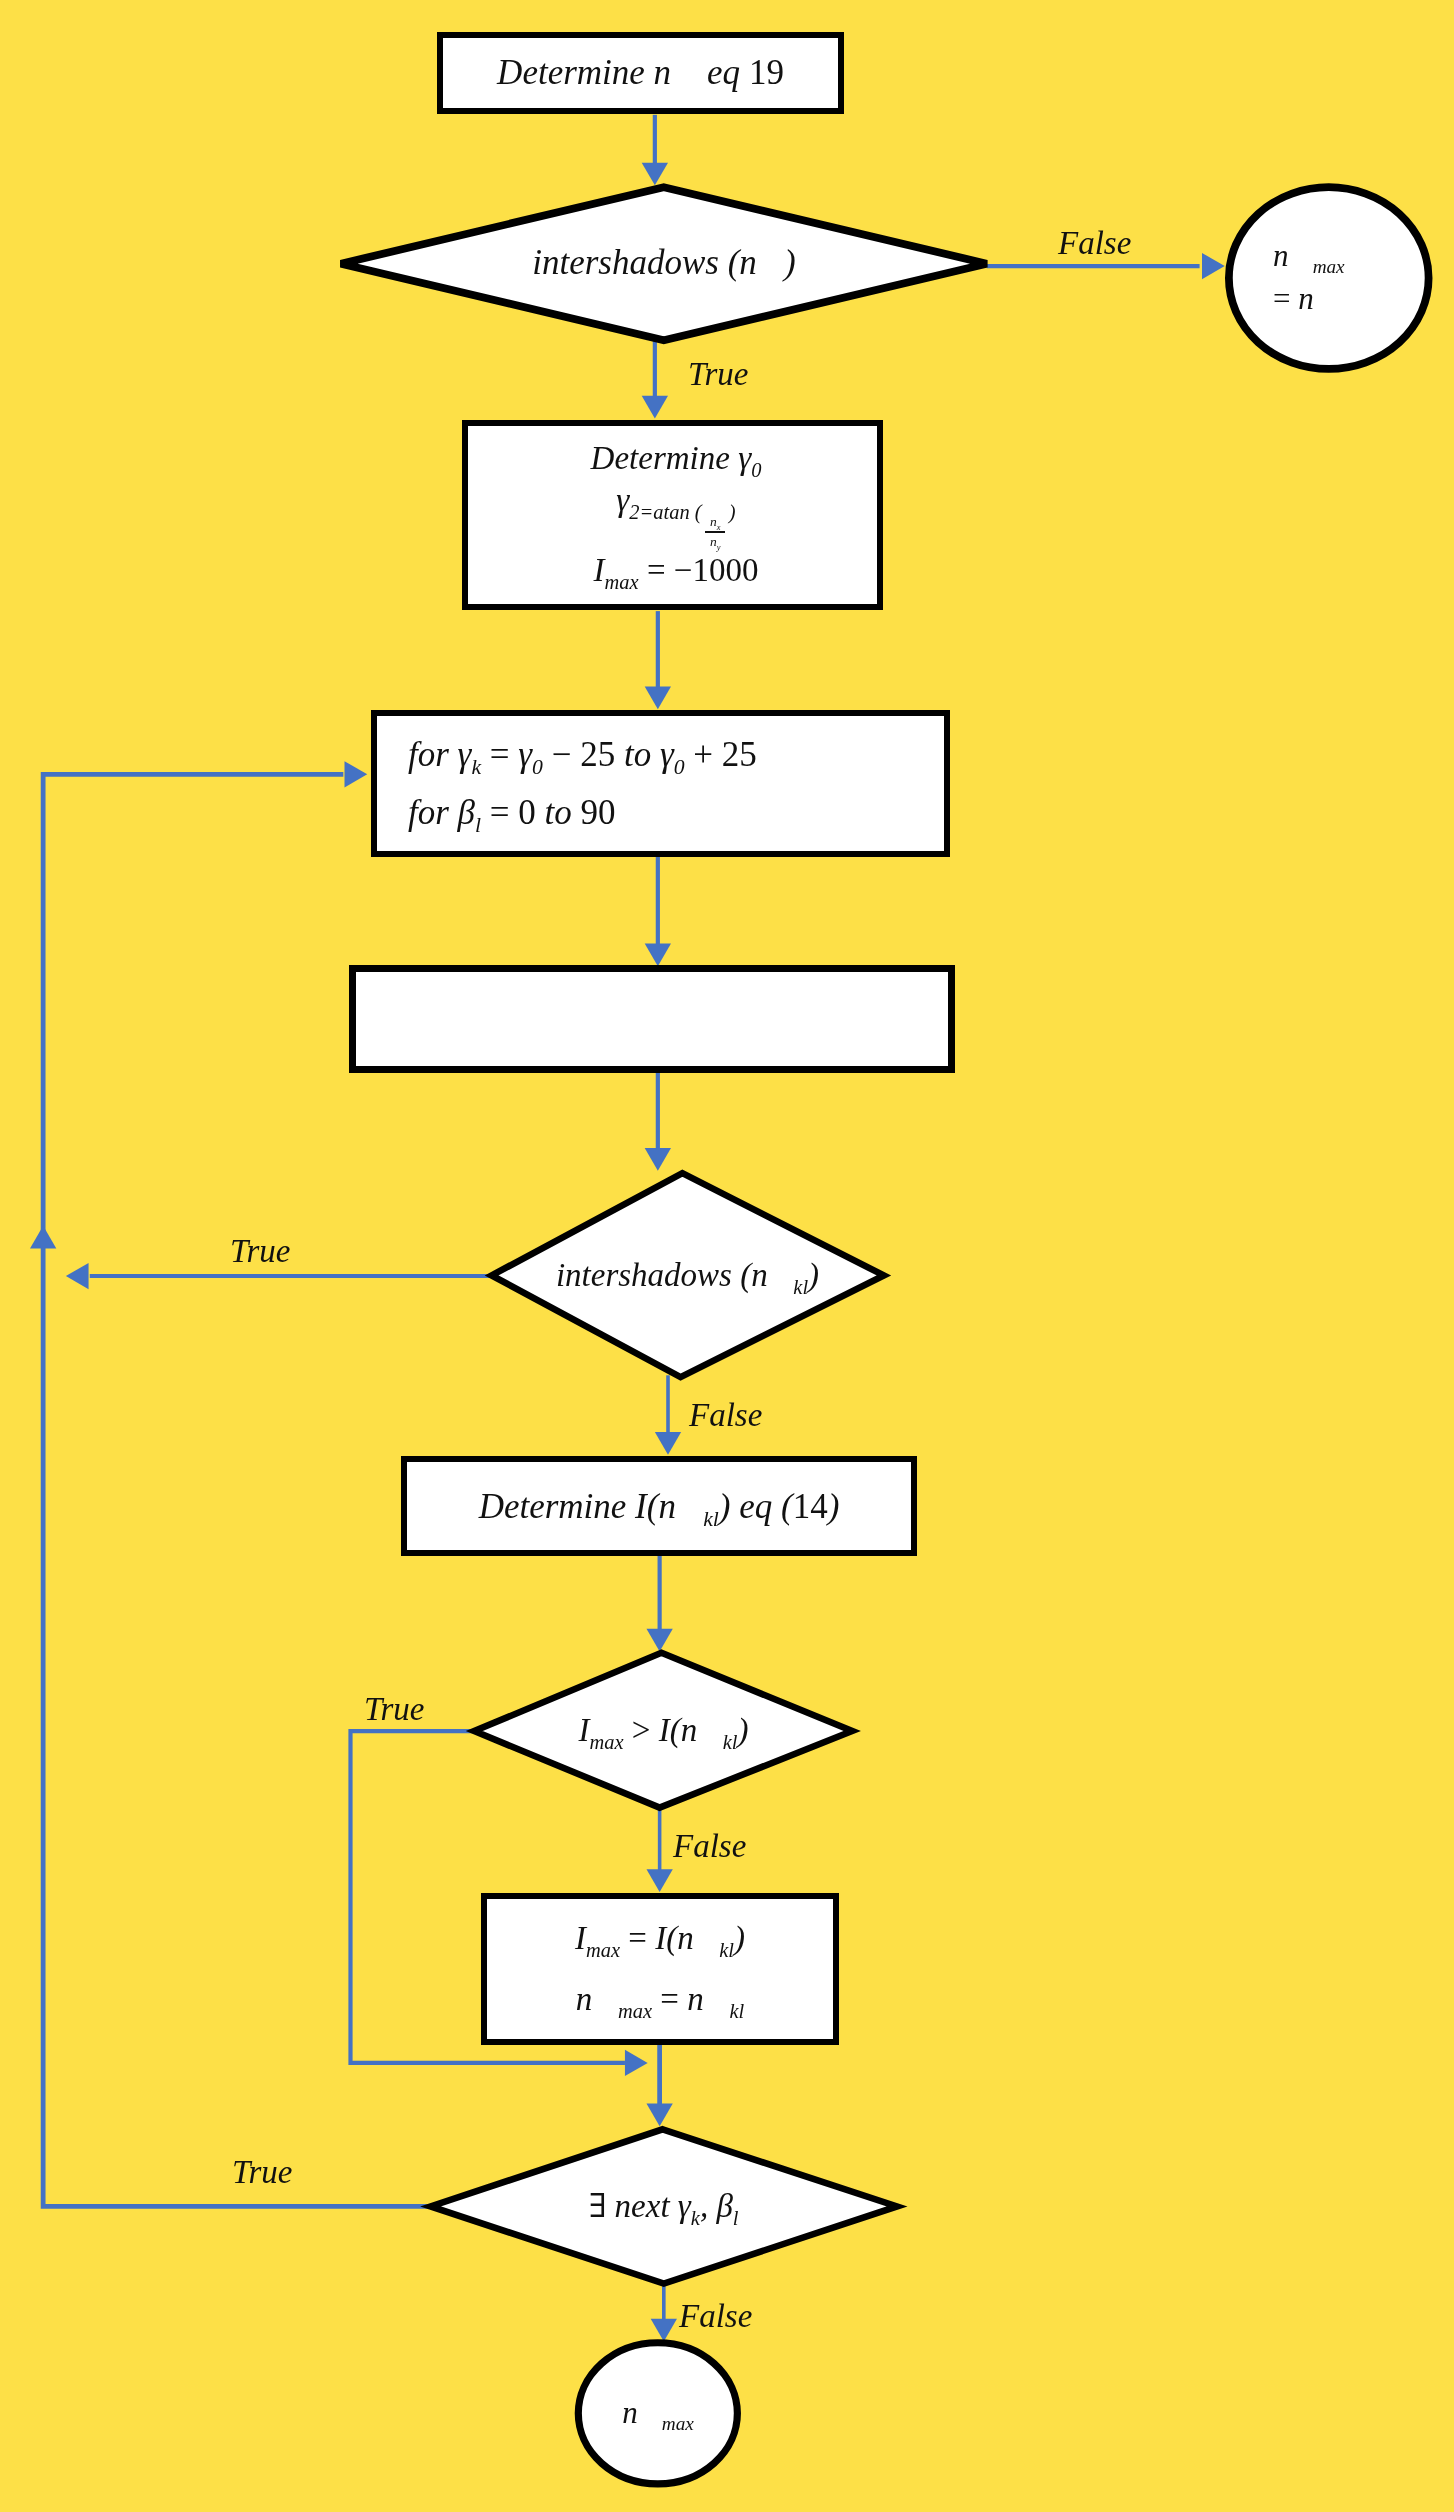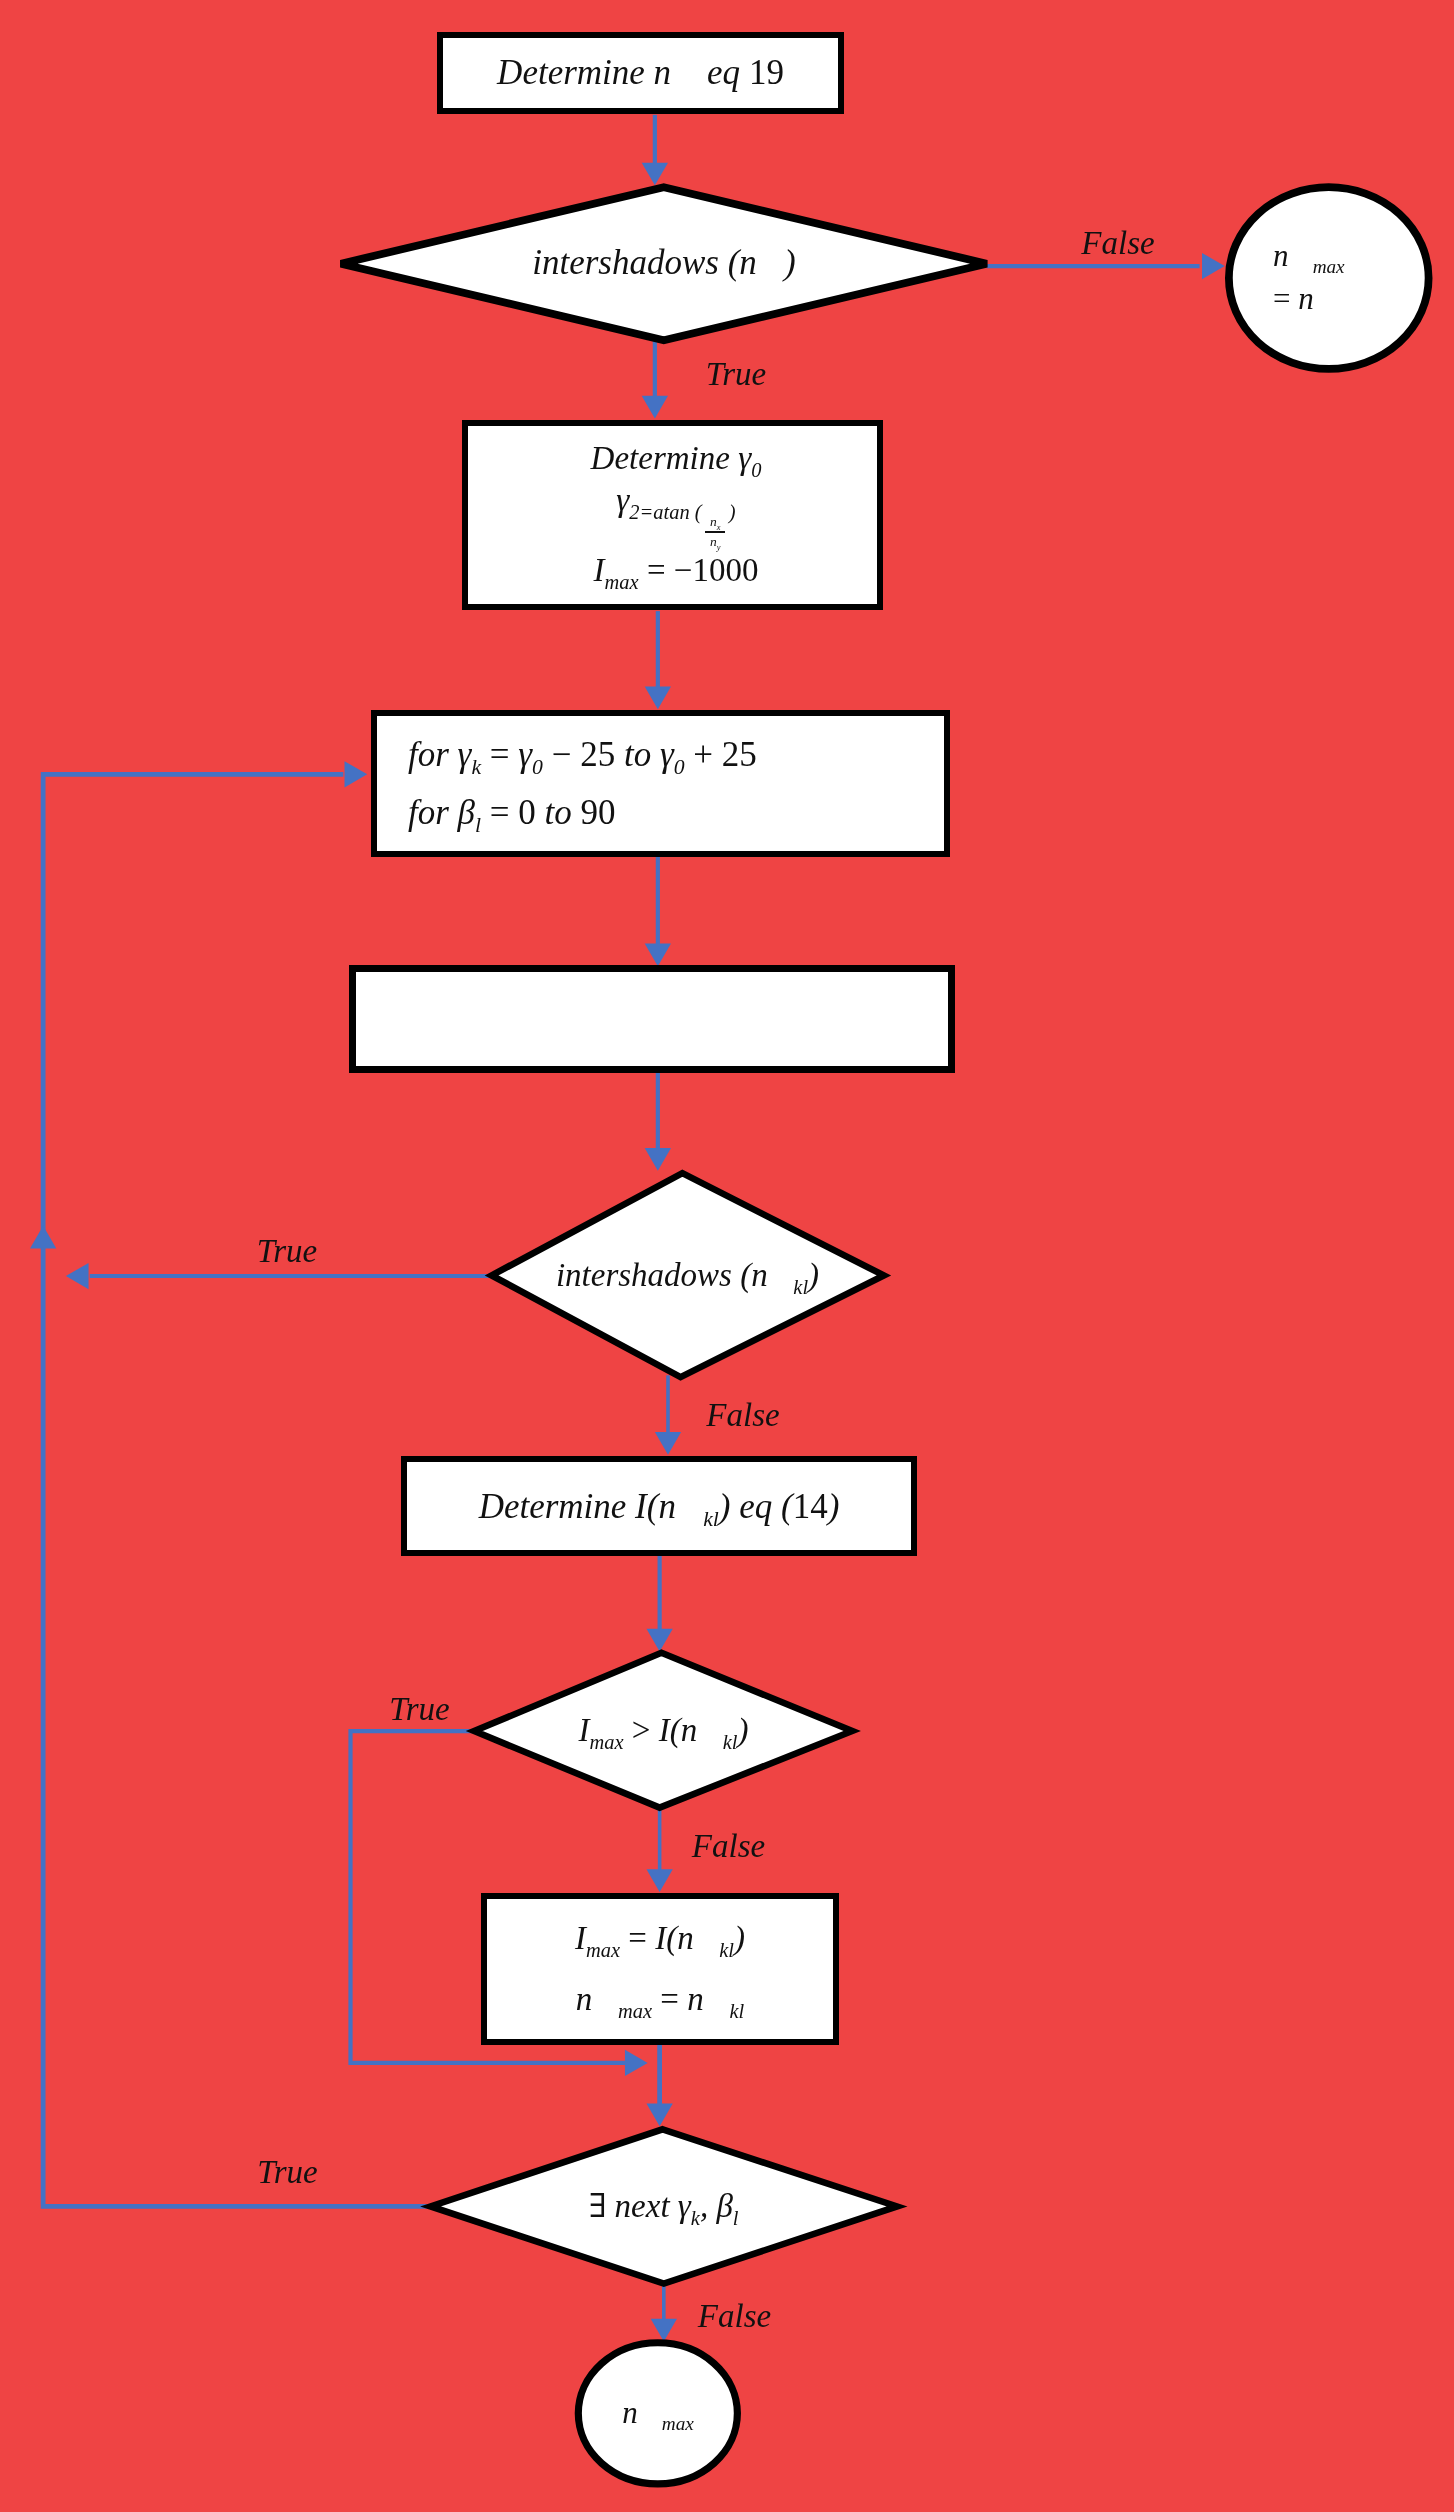--- a/index.html
+++ b/index.html
@@ -1,32 +1,32 @@
 <!DOCTYPE html>
 <html style="font-size:9.6px"><head>
 <meta charset="utf-8">
 <style>
   html,body{margin:0;padding:0;background:#ffffff;}
   #canvas{
-    position:relative;width:1455px;height:2512px;background:#ef4444;
+    position:relative;width:1455px;height:2512px;background:#fde047;
     font-family:"Liberation Serif","DejaVu Serif",serif;
     font-style:italic;color:#111111;overflow:hidden;
   }
   #wires{position:absolute;left:0;top:0;width:1455px;height:2512px;}
   .box{position:absolute;background:#ffffff;border:6px solid #000;box-sizing:border-box;}
   .txt{position:absolute;display:flex;flex-direction:column;align-items:center;justify-content:center;
        text-align:center;line-height:1.25;}
   .tline{white-space:nowrap;}
   sub.s{font-size:62%;line-height:0;font-style:inherit;}
   .up{font-style:normal;}
   .frac{display:inline-flex;flex-direction:column;align-items:center;vertical-align:-0.55em;
         font-size:66%;line-height:1.12;margin:0 3.6px;}
   .fnum{border-bottom:2.4px solid #111;padding:0 4.8px 1.2px 4.8px;}
   .fden{padding-top:1.2px;}
-  .lbl{position:absolute;font-size:33px;text-align:center;line-height:1.1;font-family:Liberation Serif, serif;}
+  .lbl{position:absolute;font-size:33px;line-height:1.1;font-family:Liberation Serif, serif;}
 </style>
 </head>
 <body>
 
 <div id="canvas">
 
   <svg id="wires" viewBox="0 0 2433 4201" xmlns="http://www.w3.org/2000/svg">
 
     <g stroke="#4472C4" fill="none">
       <path d="M1095,192 V274" stroke-width="7"></path>

